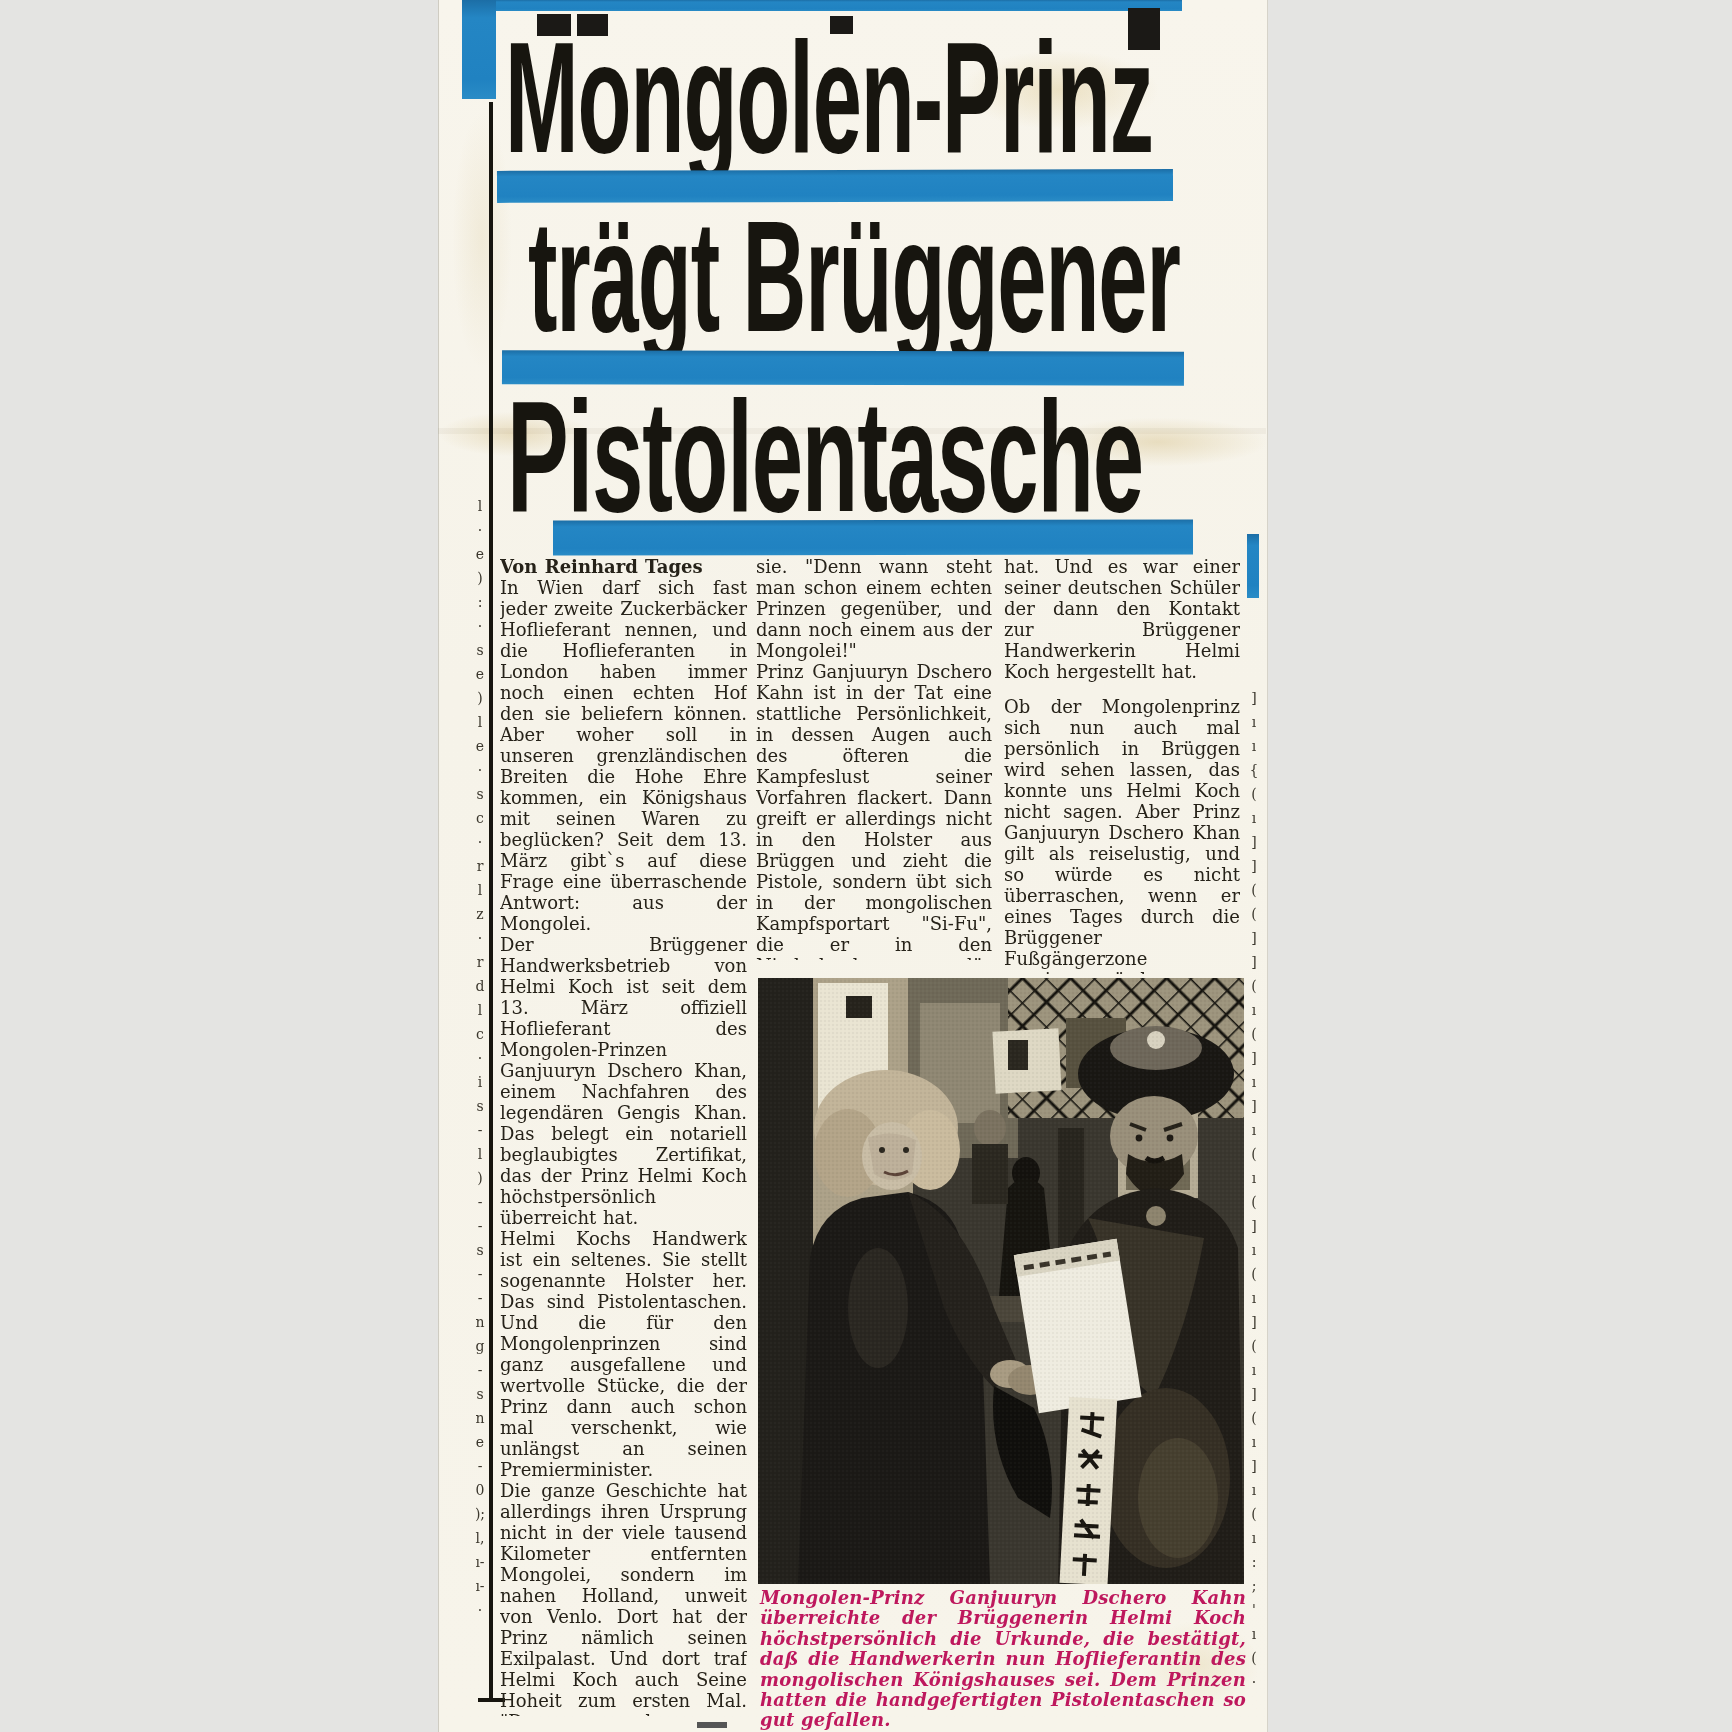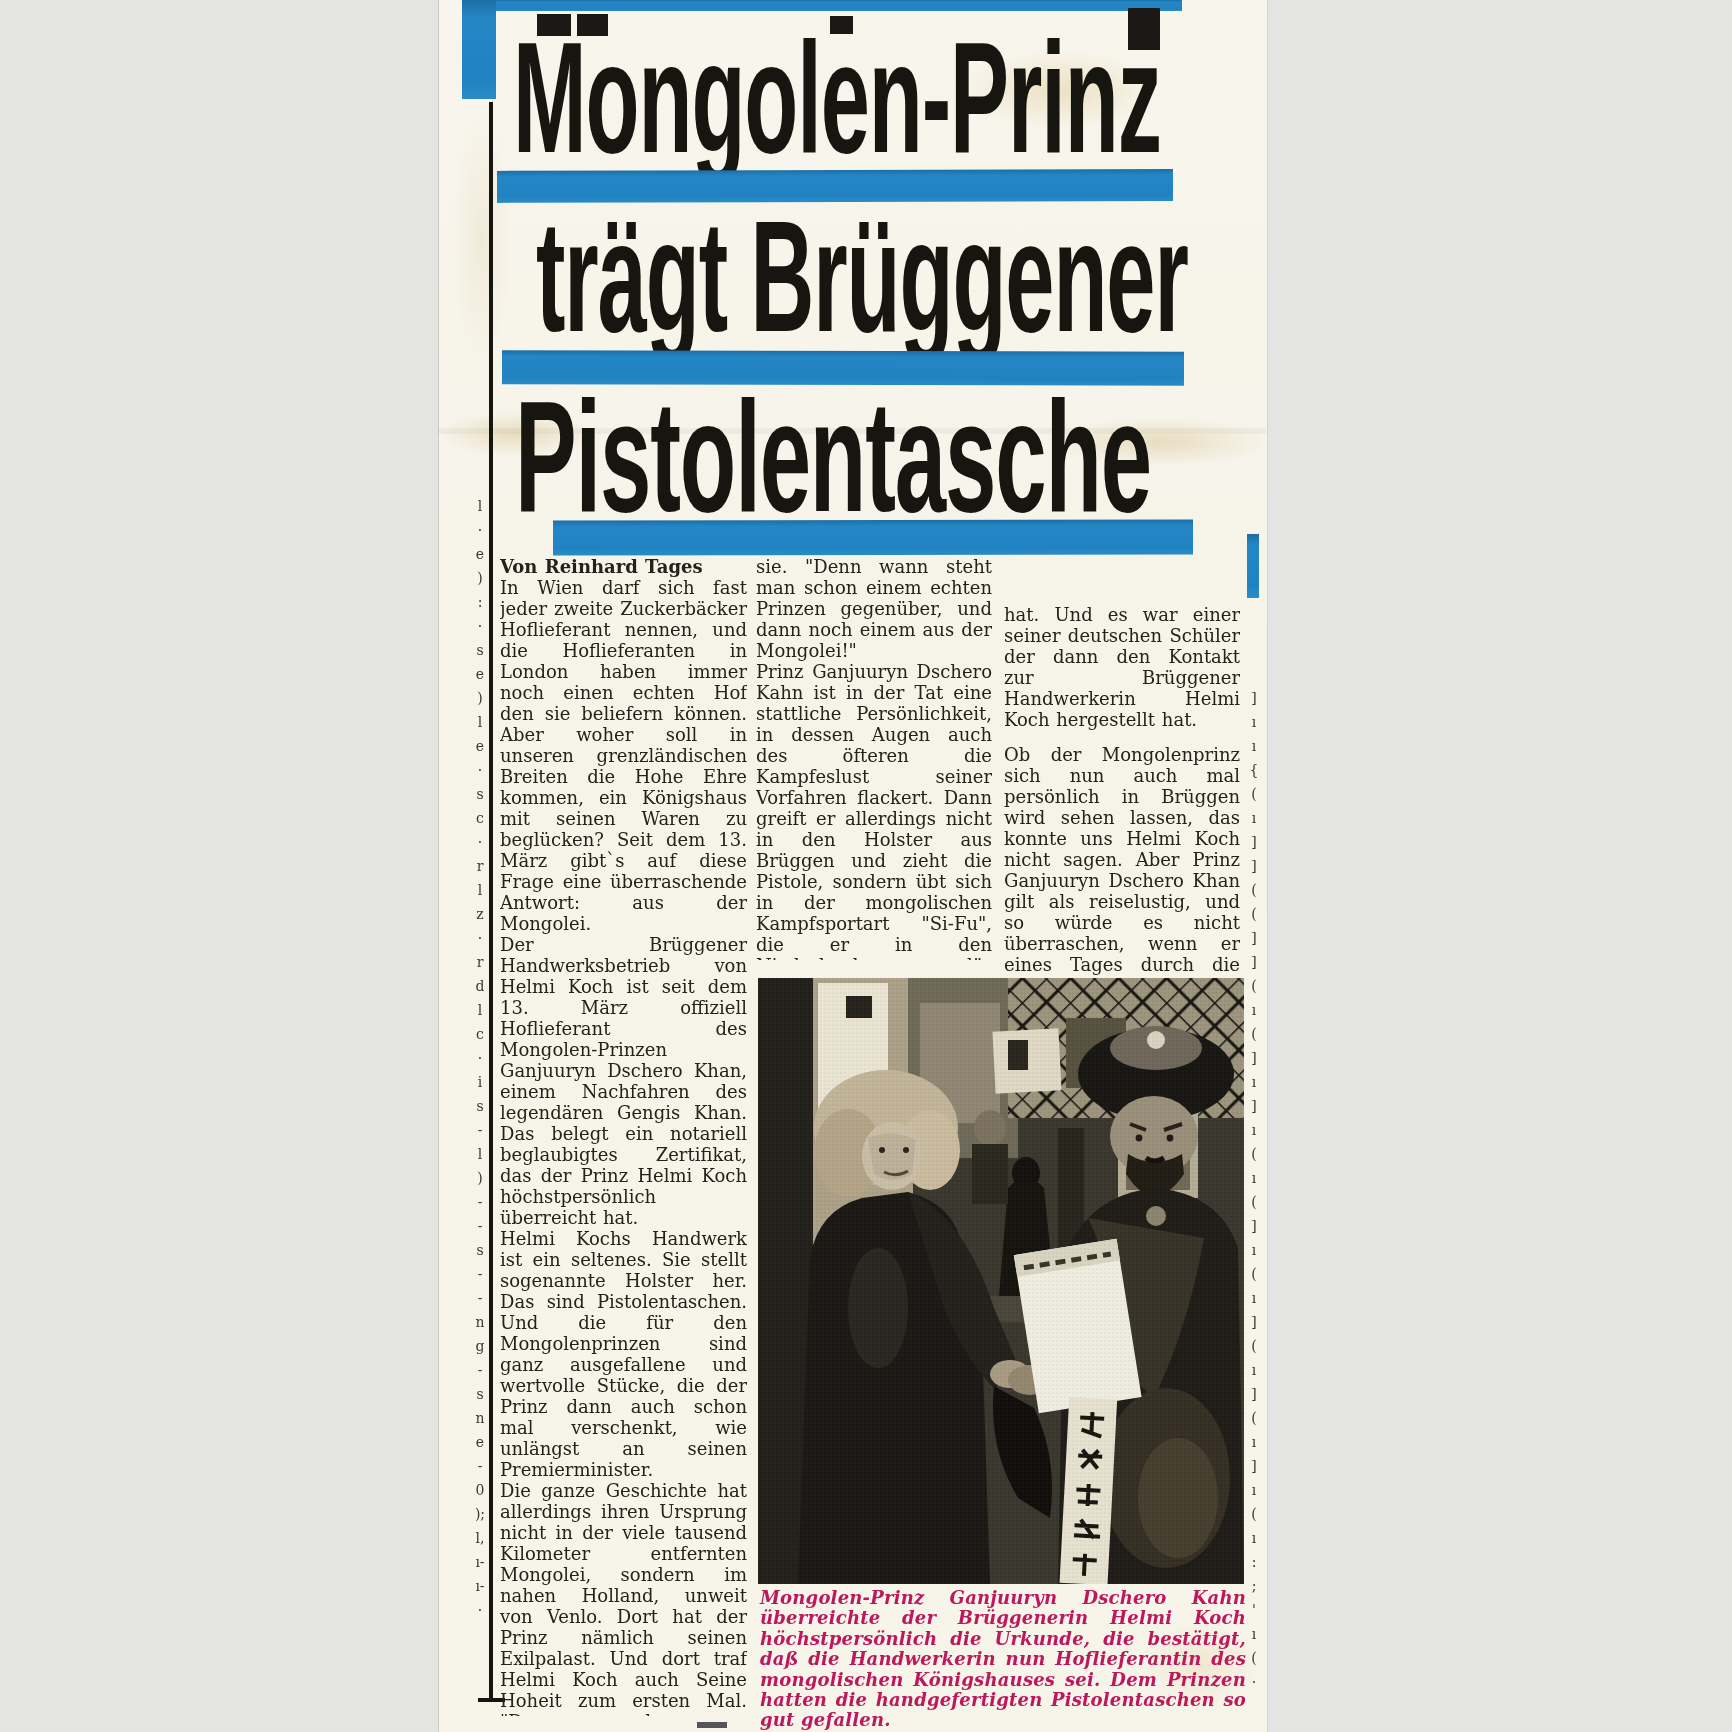--- a/index.html
+++ b/index.html
@@ -34,21 +34,21 @@
 
   
   .speck{position:absolute;background:#1b1916;}
   .speck.a{left:537px;top:14px;width:34px;height:22px;}
   .speck.b{left:577px;top:14px;width:31px;height:22px;}
   .speck.c{left:830px;top:16px;width:23px;height:18px;}
   .speck.d{left:1128px;top:8px;width:32px;height:42px;}
   .speck.e{left:697px;top:1722px;width:30px;height:6px;background:#555;}
 
   
-  .hl-line{position:absolute;left:505px;white-space:nowrap;margin-left:8px;}
+  .hl-line{position:absolute;left:505px;white-space:nowrap;}
   .hl-text{
     display:inline-block;transform-origin:left top;
     font-family:"Liberation Sans", sans-serif;font-weight:700;
     font-size:158px;line-height:158px;letter-spacing:-2px;color:#17150f;
     transform:scaleX(.56);
   }
   .hl1{top:18px;}
   .hl2{top:197px;left:528px;}
   .hl3{top:377px;left:507px;text-align:right;}
   .hl3 .hl-text{transform:scaleX(.585);}
@@ -60,21 +60,21 @@
   
   .col{
     position:absolute;top:556px;
     font-size:18px;line-height:21px;
     text-align:justify;color:#262219;
     word-spacing:1px;
   }
   .col p{margin:0;}
   .col1{left:500px;width:247px;height:1160px;overflow:hidden;}
   .col2{left:756px;width:236px;height:404px;overflow:hidden;}
-  .col3{left:1004px;width:236px;height:418px;overflow:hidden;margin-top:48px;}
+  .col3{left:1004px;width:236px;height:418px;overflow:hidden;}
   .byline{font-weight:700;margin:0 0 5px 0;}
   .lead{font-weight:400;}
   .col3 p + p{margin-top:14px;}
 
   
   .photo{
     position:absolute;left:758px;top:978px;width:486px;height:606px;
     background:#32302b;overflow:hidden;
   }
   .photo svg{display:block;}

